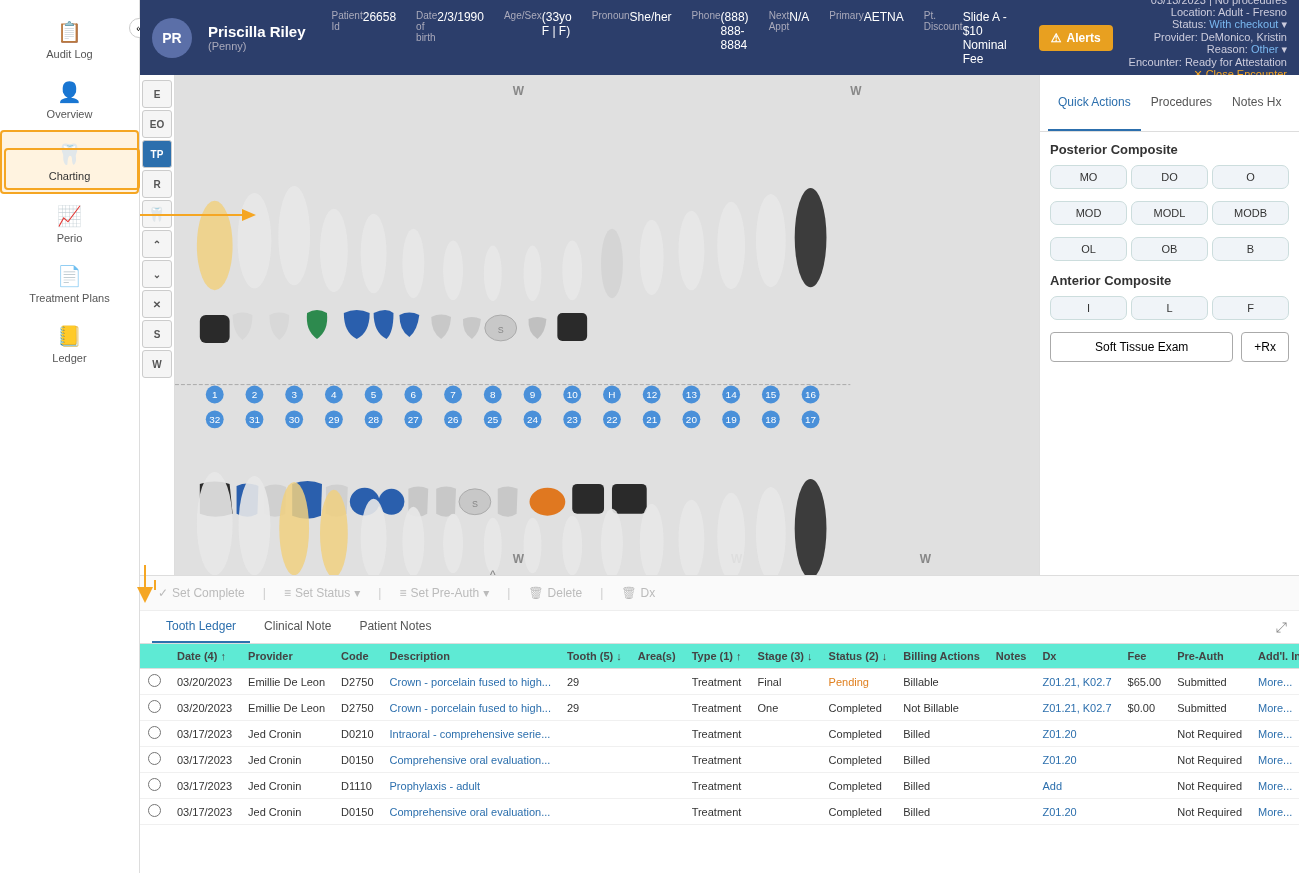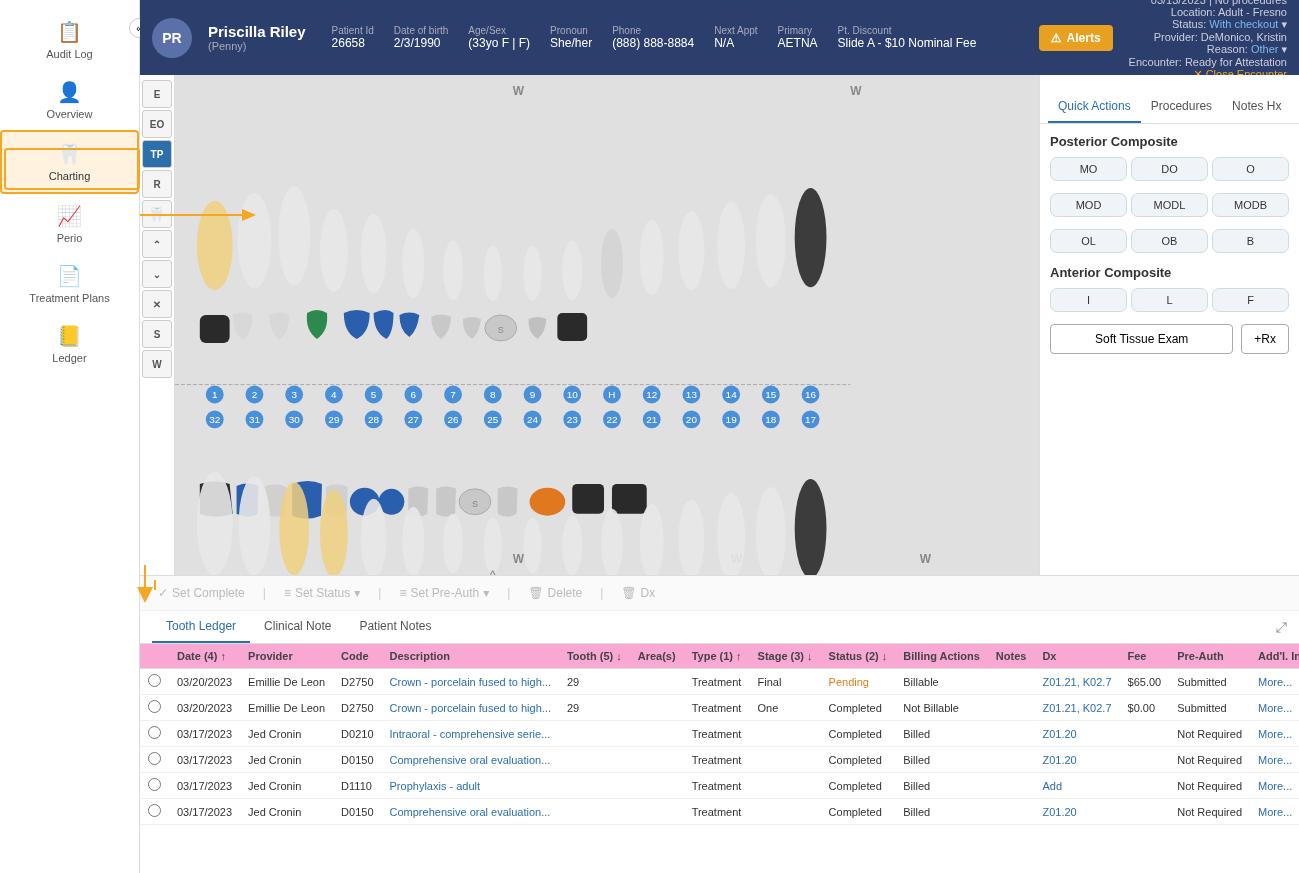--- a/index.html
+++ b/index.html
@@ -22,21 +22,21 @@
       position: absolute; left: 140px; top: 0; right: 0; height: 75px;
       background: #2c3e6b; display: flex; align-items: center; padding: 0 12px; gap: 16px; color: #fff;
     }
     .patient-avatar {
       width: 40px; height: 40px; background: #5b6fa8; border-radius: 50%; display: flex; align-items: center; justify-content: center; font-weight: bold; font-size: 14px; flex-shrink: 0;
     }
     .patient-info { display: flex; flex-direction: column; }
     .patient-name { font-size: 15px; font-weight: 600; }
     .patient-nickname { font-size: 11px; color: #aab; }
     .header-fields { display: flex; gap: 20px; flex: 1; margin-left: 10px; }
-    .header-field { display: flex; flex-direction: column; }
+    .header-field { display: flex; flex-direction: row; }
     .header-field-label { font-size: 10px; color: #aab; }
     .header-field-value { font-size: 12px; color: #fff; }
     .alerts-btn {
       background: #e8a020; color: #fff; border: none; border-radius: 4px; padding: 6px 12px; cursor: pointer; display: flex; align-items: center; gap: 5px; font-size: 12px; font-weight: 600;
     }
     .header-right { display: flex; flex-direction: column; align-items: flex-end; font-size: 11px; color: #ccd; margin-left: auto; }
     .header-right a { color: #7ab8f0; text-decoration: none; }
     .close-enc { color: #f5a623; cursor: pointer; }
 
     
@@ -50,21 +50,21 @@
       flex: 0 0 500px; background: #e8e8e8; position: relative; overflow: hidden;
     }
 
     
     .right-panel {
       position: absolute; right: 0; top: 0; width: 260px; height: 500px;
       background: #fff; border-left: 1px solid #ddd; display: flex; flex-direction: column;
     }
     .right-panel-tabs { display: flex; border-bottom: 1px solid #ddd; padding: 0 8px; }
     .right-panel-tab {
-      padding: 8px 10px; cursor: pointer; font-size: 12px; color: #555; border-bottom: 2px solid transparent; white-space: nowrap; margin-top: 16px;
+      padding: 20px 10px; cursor: pointer; font-size: 12px; color: #555; border-bottom: 2px solid transparent; white-space: nowrap;
     }
     .right-panel-tab.active { color: #2c6fad; border-bottom: 2px solid #2c6fad; }
 
     .right-panel-body { flex: 1; overflow-y: auto; padding: 10px; }
     .section-title { font-size: 13px; font-weight: 600; margin-bottom: 8px; color: #333; }
     .btn-grid { display: grid; grid-template-columns: 1fr 1fr 1fr; gap: 4px; margin-bottom: 12px; }
     .chart-btn {
       background: #f0f4f8; border: 1px solid #cdd; border-radius: 7px; padding: 5px 10px; font-size: 11px; cursor: pointer; text-align: center; color: #333;
     }
     .bottom-btns { display: flex; gap: 8px; margin-top: 10px; }
@@ -107,21 +107,21 @@
     .ledger-tab {
       padding: 8px 14px; cursor: pointer; font-size: 12px; color: #555; border-bottom: 2px solid transparent;
     }
     .ledger-tab.active { color: #2c6fad; border-bottom: 2px solid #2c6fad; }
     .expand-icon { cursor: pointer; color: #888; font-size: 14px; }
 
     
     .table-wrapper { flex: 1; overflow-y: auto; }
     table { width: 100%; border-collapse: collapse; font-size: 11px; }
     thead th {
-      background: #f9a8d4; padding: 6px 8px; text-align: left; border-bottom: 1px solid #ddd; color: #444; font-weight: 600; white-space: nowrap; position: sticky; top: 0;
+      background: #5eead4; padding: 6px 8px; text-align: left; border-bottom: 1px solid #ddd; color: #444; font-weight: 600; white-space: nowrap; position: sticky; top: 0;
     }
     tbody tr { border-bottom: 1px solid #f0f0f0; }
     tbody td { padding: 5px 8px; color: #333; white-space: nowrap; }
     .radio-cell { width: 20px; }
     input[type=radio] { cursor: pointer; }
     .link-text { color: #2c6fad; text-decoration: none; cursor: pointer; }
     .status-pending { color: #e08020; }
     .status-completed { color: #333; }
     .more-link { color: #2c6fad; cursor: pointer; }
     .add-link { color: #2c6fad; cursor: pointer; }

